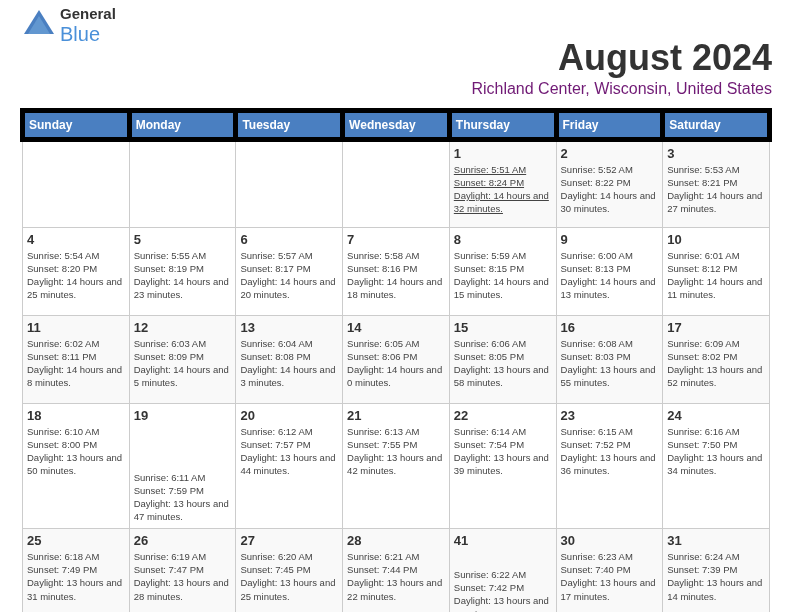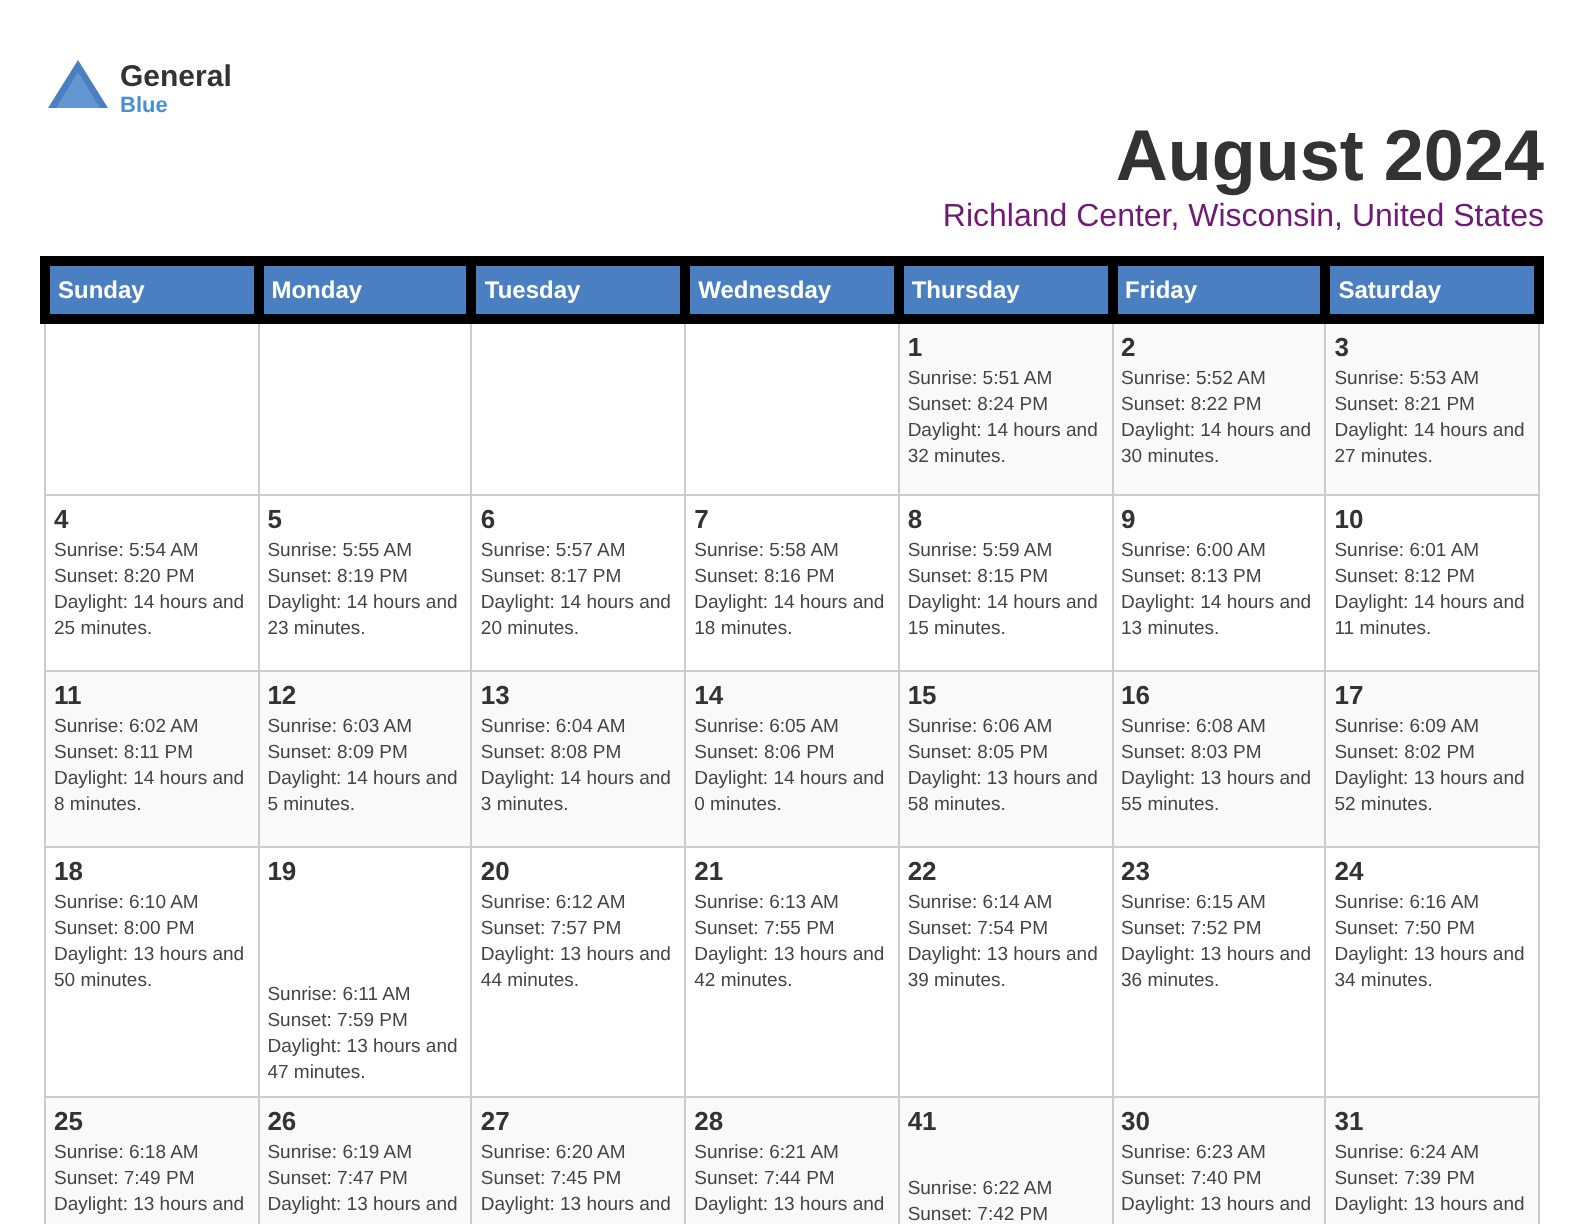--- a/index.html
+++ b/index.html
@@ -6,21 +6,21 @@
     body {
       font-family: Arial, sans-serif;
       background: #fff;
       width: 792px;
       height: 612px;
       overflow: hidden;
     }
     .page {
       width: 792px;
       height: 612px;
-      padding: 26px 20px 10px 20px;
+      padding: 6px 20px 10px 20px;
       display: flex;
       flex-direction: column;
     }
     .header {
       display: flex;
       justify-content: space-between;
       align-items: flex-start;
       margin-bottom: 10px;
     }
     .logo {
@@ -32,22 +32,22 @@
       display: flex;
       flex-direction: column;
       line-height: 1.1;
     }
     .logo-general {
       font-size: 15px;
       font-weight: bold;
       color: #333;
     }
     .logo-blue {
-      font-size: 11px;
-      font-weight: bold;
+      font-size: 20px;
+      font-weight: normal;
       color: #4a90d9;
     }
     .logo-icon {
       width: 38px;
       height: 38px;
       margin-right: 2px;
     }
     .title-block {
       text-align: right;
       margin-top: 32px;
@@ -140,21 +140,21 @@
       </tr>
     </thead>
     <tbody id="calendar-body">
     <tr>
           <td class="empty-cell"></td>
           <td class="empty-cell"></td>
           <td class="empty-cell"></td>
           <td class="empty-cell"></td>
           <td>
             <div class="cell-day">1</div>
-            <div class="cell-info" style="white-space: pre-line;">Sunrise: 5:51 AM
+            <div class="cell-info" style="white-space: pre-line; text-decoration: underline;">Sunrise: 5:51 AM
 Sunset: 8:24 PM
 Daylight: 14 hours and 32 minutes.</div>
           </td>
           <td>
             <div class="cell-day">2</div>
             <div class="cell-info" style="white-space: pre-line;">Sunrise: 5:52 AM
 Sunset: 8:22 PM
 Daylight: 14 hours and 30 minutes.</div>
           </td>
           <td>

